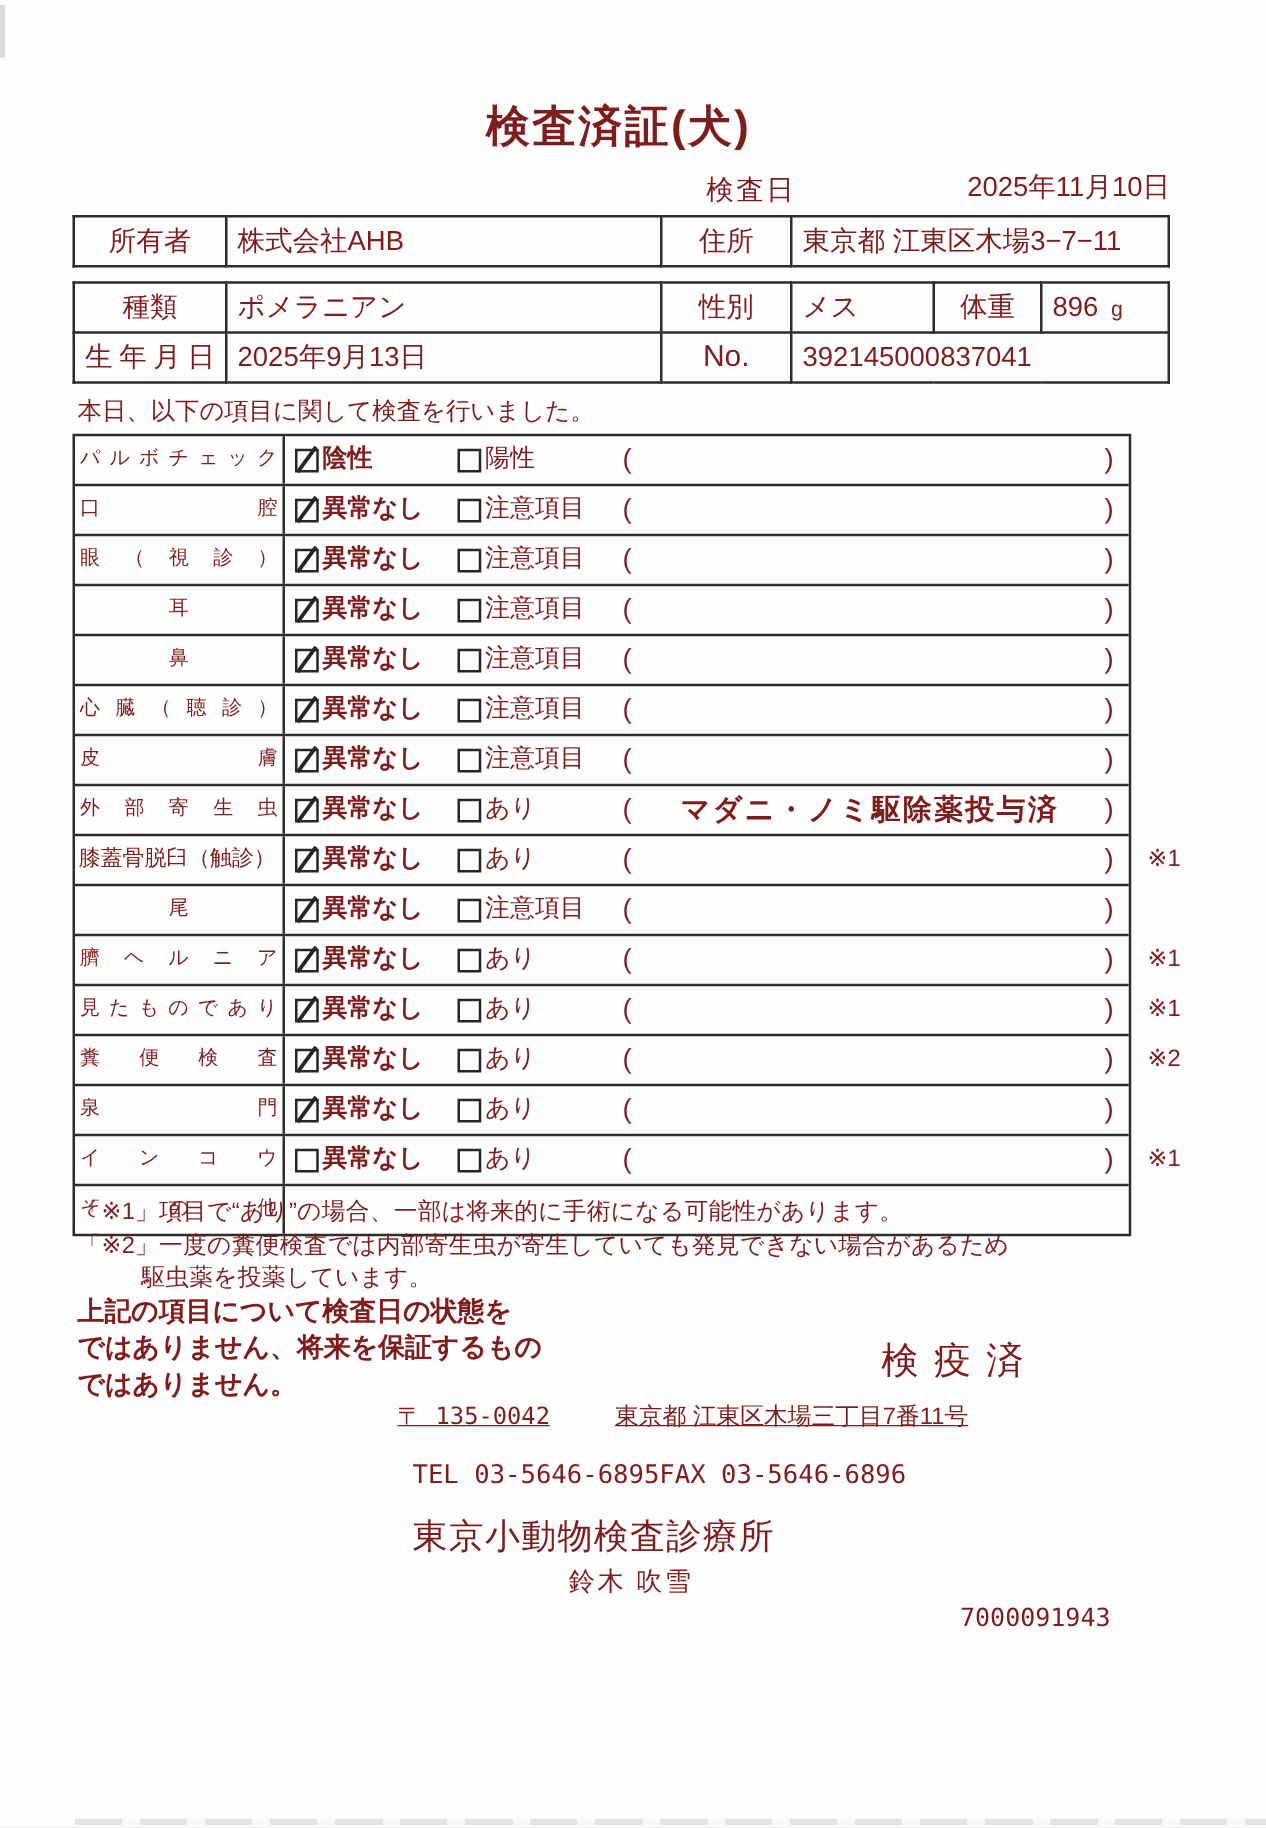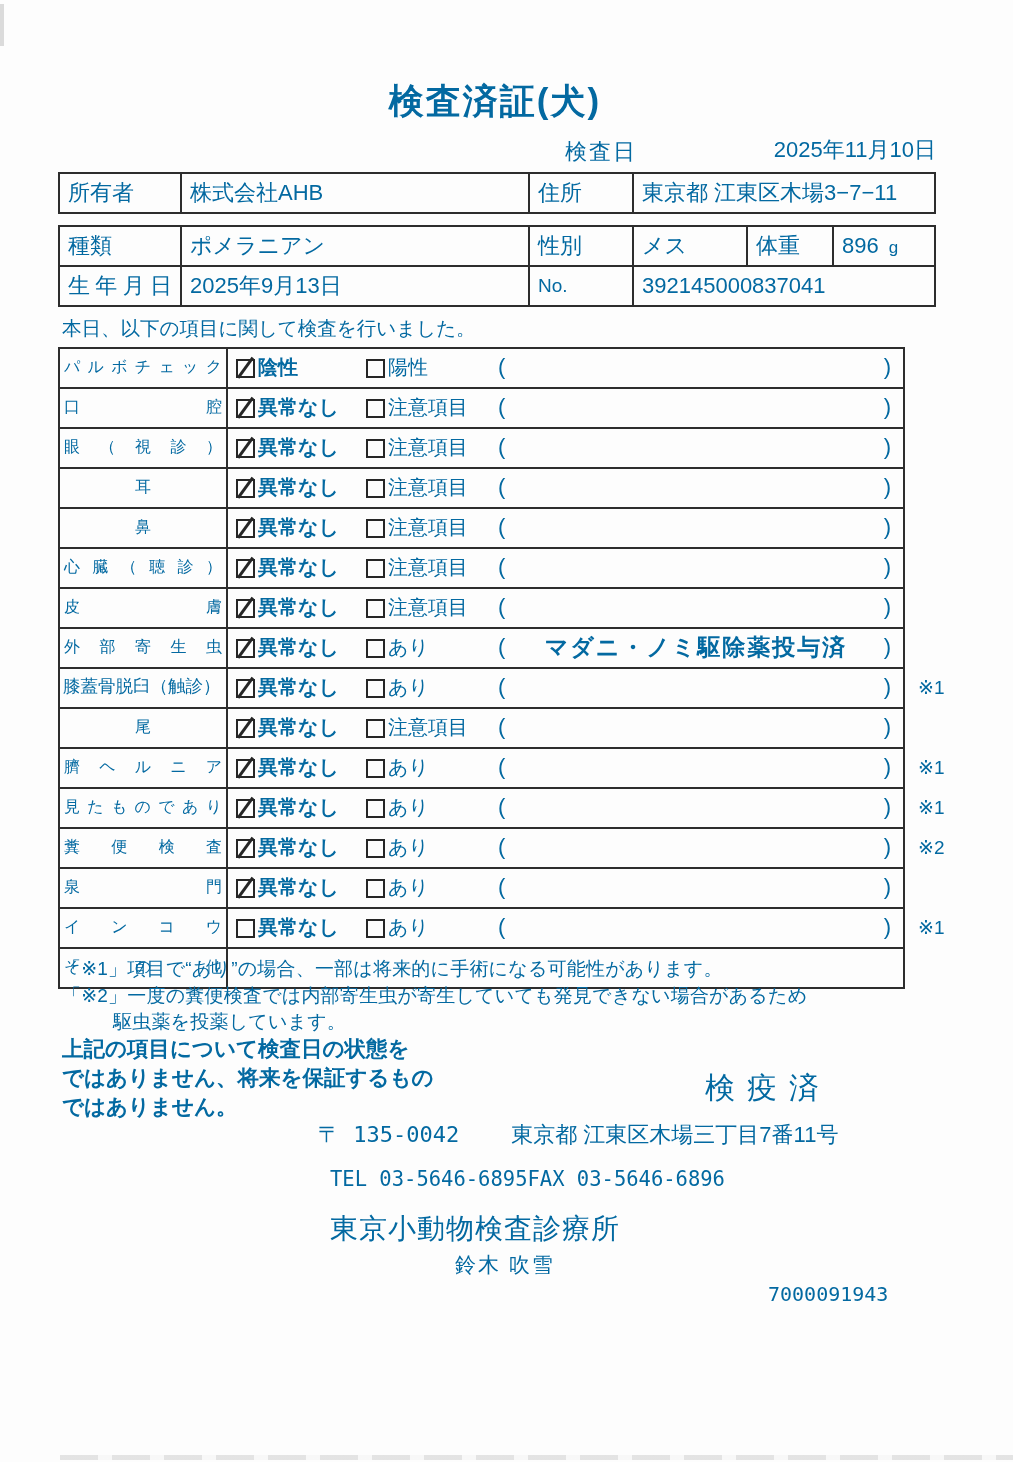--- a/index.html
+++ b/index.html
@@ -1,44 +1,44 @@
 <!DOCTYPE html>
 <html><head>
 <meta charset="utf-8">
 <style>
   html,body { margin:0; padding:0; background:#e8e8e8; }
   #page {
     position:relative; width:1013px; height:1462px;
     background:#fdfdfd; overflow:hidden;
     font-family:"Liberation Sans","DejaVu Sans",sans-serif;
-    color:#0369a1;
+    color:#7f1d1d;
   }
   .abs { position:absolute; }
   
   #doc-title {
     left:0; top:78px; width:990px; text-align:center;
     font-size:35px; font-weight:600; letter-spacing:2px;
   }
   #insp-date-label { left:565px; top:137px; font-size:22px; letter-spacing:2px; }
   #insp-date-value { left:700px; top:135px; width:236px; text-align:right; font-size:22px; }
 
   table.hdr { position:absolute; border-collapse:collapse; table-layout:fixed; }
   table.hdr td {
     border:2px solid #2d2d2d; padding:0 8px; font-size:22px;
     height:38px; overflow:hidden; white-space:nowrap;
   }
-  td.lbl { text-align:left; font-size:21px; }
+  td.lbl { text-align:center; font-size:21px; }
   td.lbl-spread { text-align:justify; text-align-last:justify; font-size:21px; }
   #tableA { left:58px; top:172px; width:878px; }
   #tableB { left:58px; top:225px; width:878px; }
   .w-lab1 { width:104px; } .w-val1 { width:330px; } .w-lab2 { width:86px; }
   .w-sex  { width:96px; }  .w-wlab { width:68px; }
   #weight-cell { text-align:left; }
   #weight-cell .unit { font-size:17px; margin-left:10px; }
-  #no-label { font-size:19px; }
+  #no-label { font-size:24px; }
 
   #intro-line { left:62px; top:315px; font-size:19.5px; }
 
   
   #inspection-table {
     left:58px; top:347px; width:847px;
     border:2px solid #2d2d2d; box-sizing:border-box; background:#fdfdfd;
   }
   .irow { position:relative; height:38px; border-bottom:2px solid #2d2d2d; }
   .irow:last-child { border-bottom:none; }
@@ -71,21 +71,21 @@
   .mark { position:absolute; left:688px; top:0; line-height:38px; font-size:19px; white-space:nowrap; }
 
   
   .note { font-size:19px; letter-spacing:0.2px;text-align:right; }
   #note1  { left:62px; top:956px; }
   #note2a { left:62px; top:983px; }
   #note2b { left:113px; top:1009px; }
   #disclaimer { left:62px; top:1035px; width:390px; font-size:21.5px; font-weight:600; line-height:29px; }
   #stamp { left:705px; top:1068px; font-size:30px; font-weight:500; letter-spacing:12px; white-space:nowrap; }
   .mono { font-family:"DejaVu Sans Mono","Liberation Mono",monospace; }
-  #postal-line { left:318px; top:1120px; font-size:22px; display:flex; gap:0; white-space:nowrap; }
+  #postal-line { left:318px; top:1120px; font-size:19px; display:flex; gap:0; white-space:nowrap;text-decoration:underline; }
   #postal-line .addr { margin-left:52px; font-family:"Liberation Sans","DejaVu Sans",sans-serif; }
   #tel-line { left:330px; top:1167px; font-size:20.5px; display:flex; white-space:nowrap; }
   #clinic-name { left:330px; top:1210px; font-size:28px; font-weight:500; letter-spacing:1px; }
   #vet-name { left:455px; top:1251px; font-size:21px; letter-spacing:2px; }
   #serial-number { left:768px; top:1282px; font-size:20px; }
 
   
   #edge-artifact-left { left:0; top:4px; width:4px; height:42px; background:#c9c9c9; opacity:.65; }
   #edge-artifact-bottom {
     left:60px; right:0; bottom:2px; height:5px; opacity:.55;

